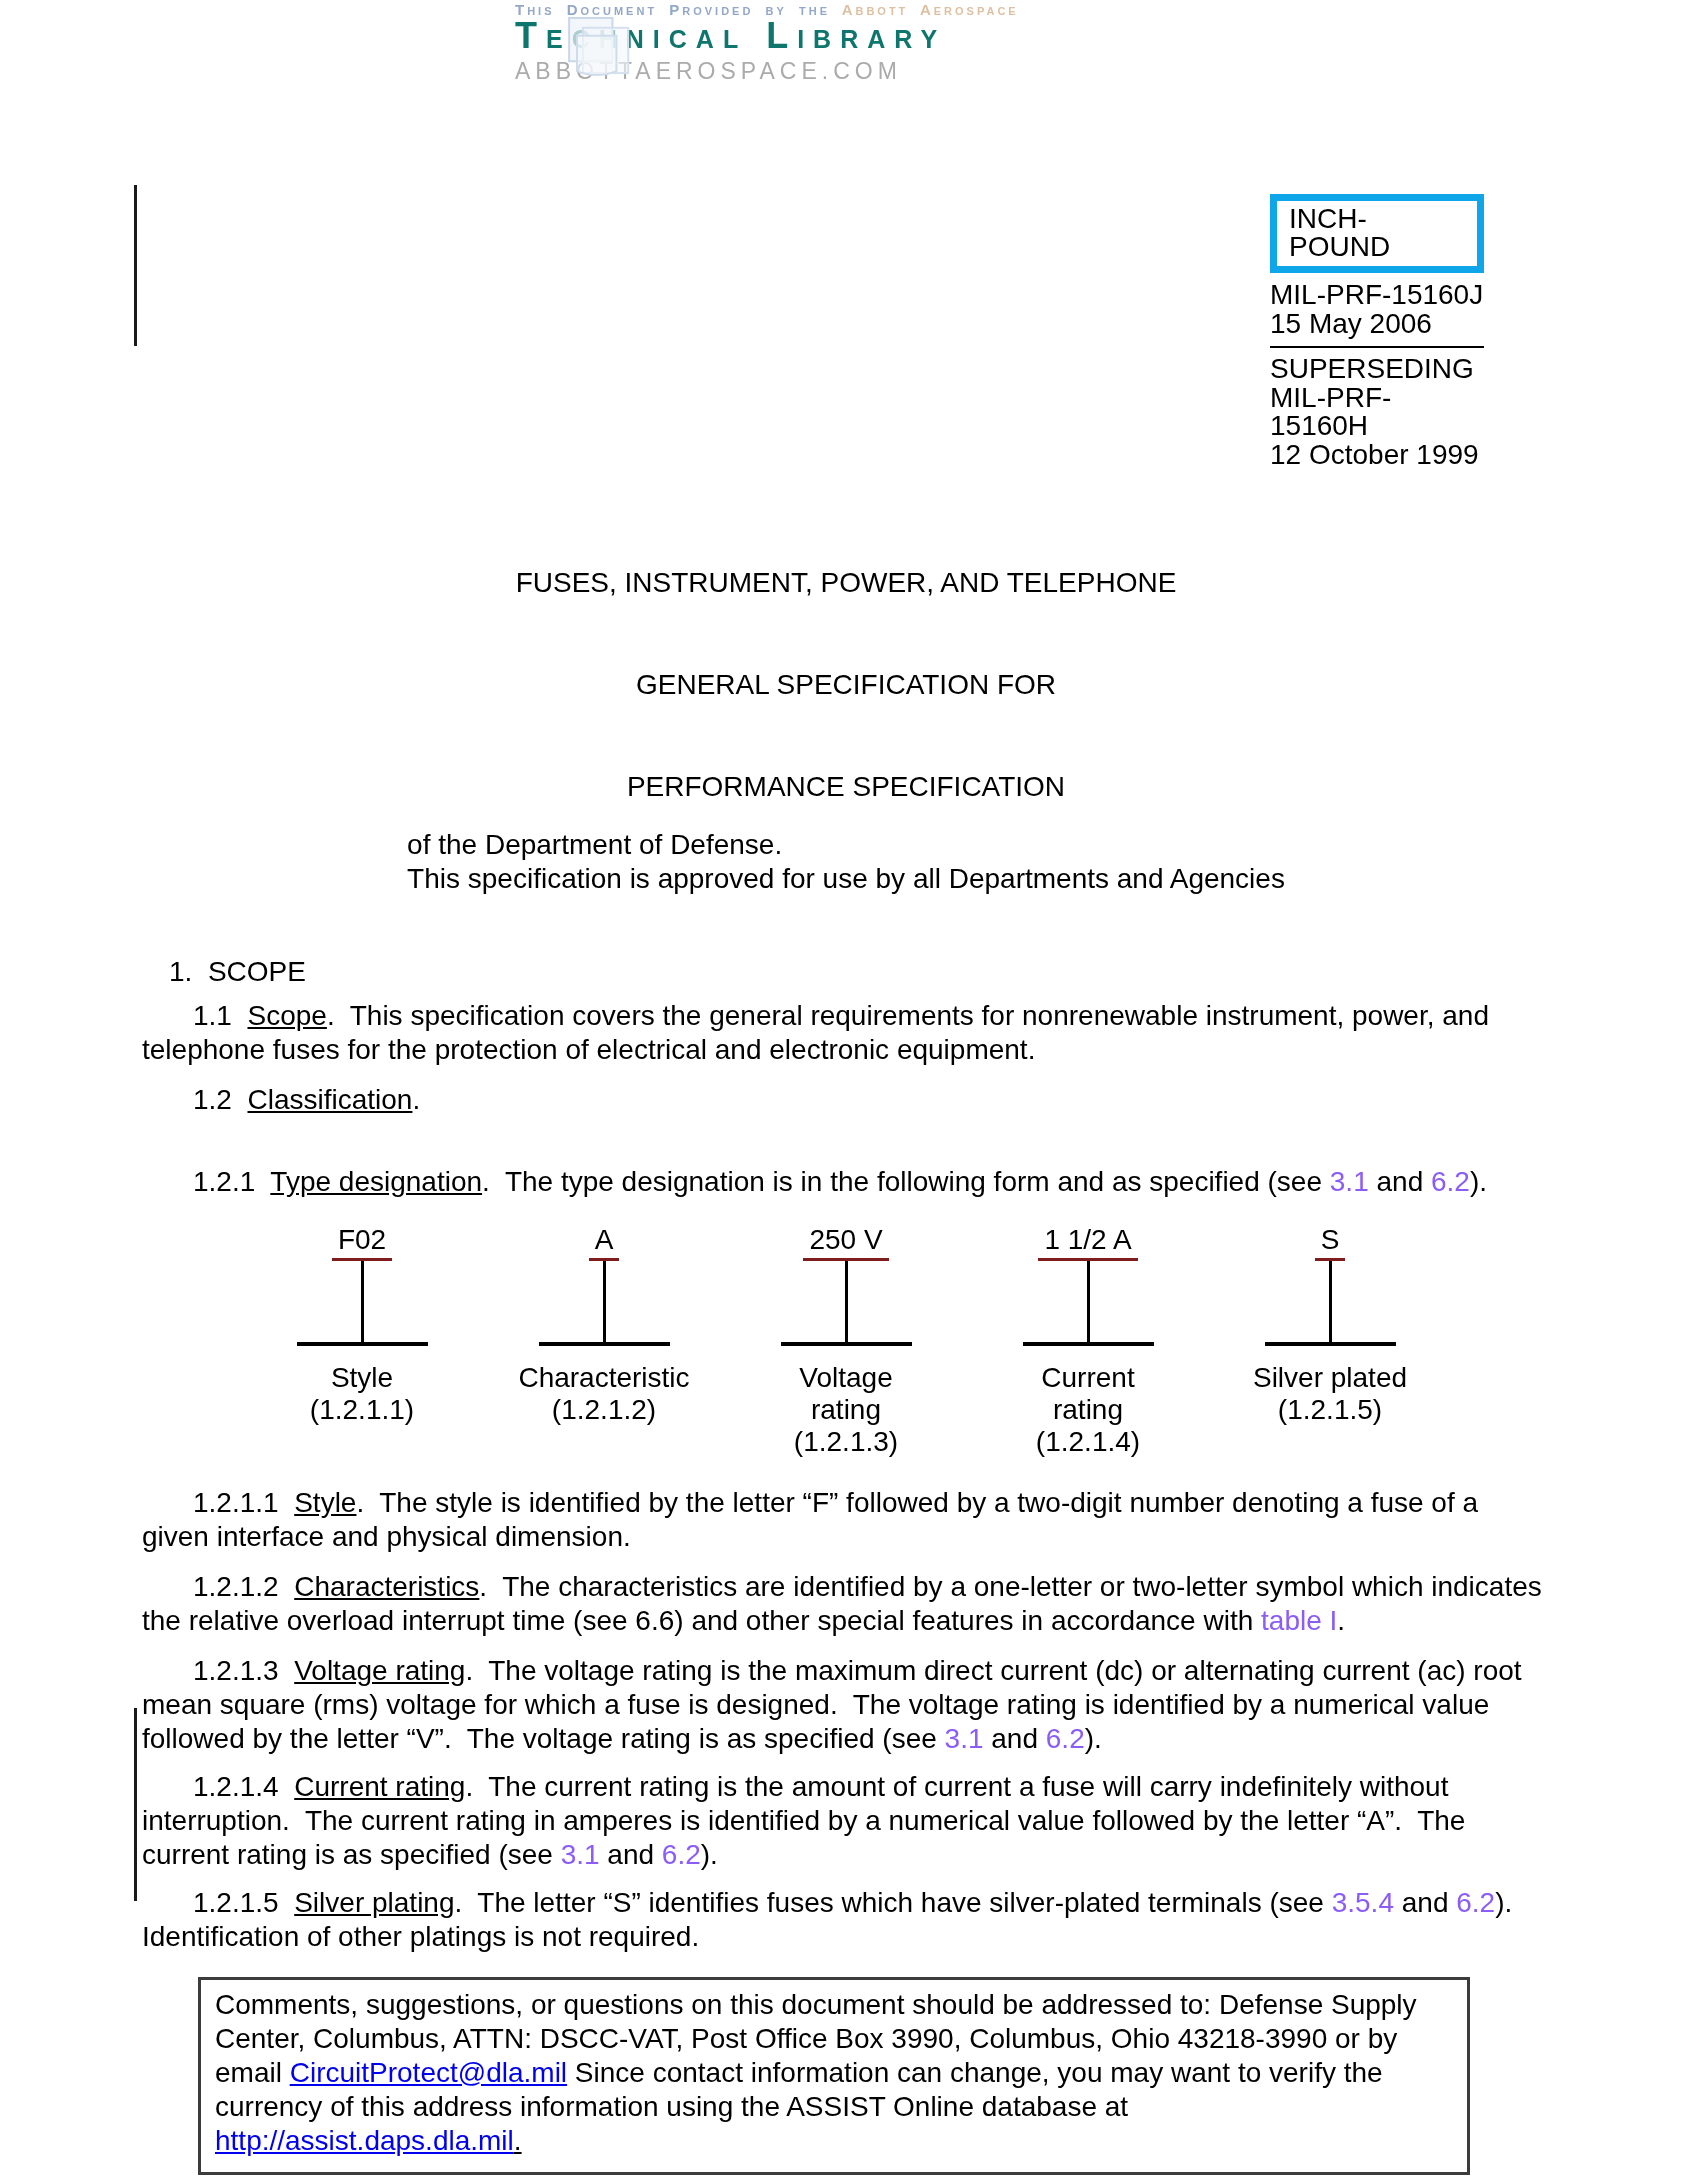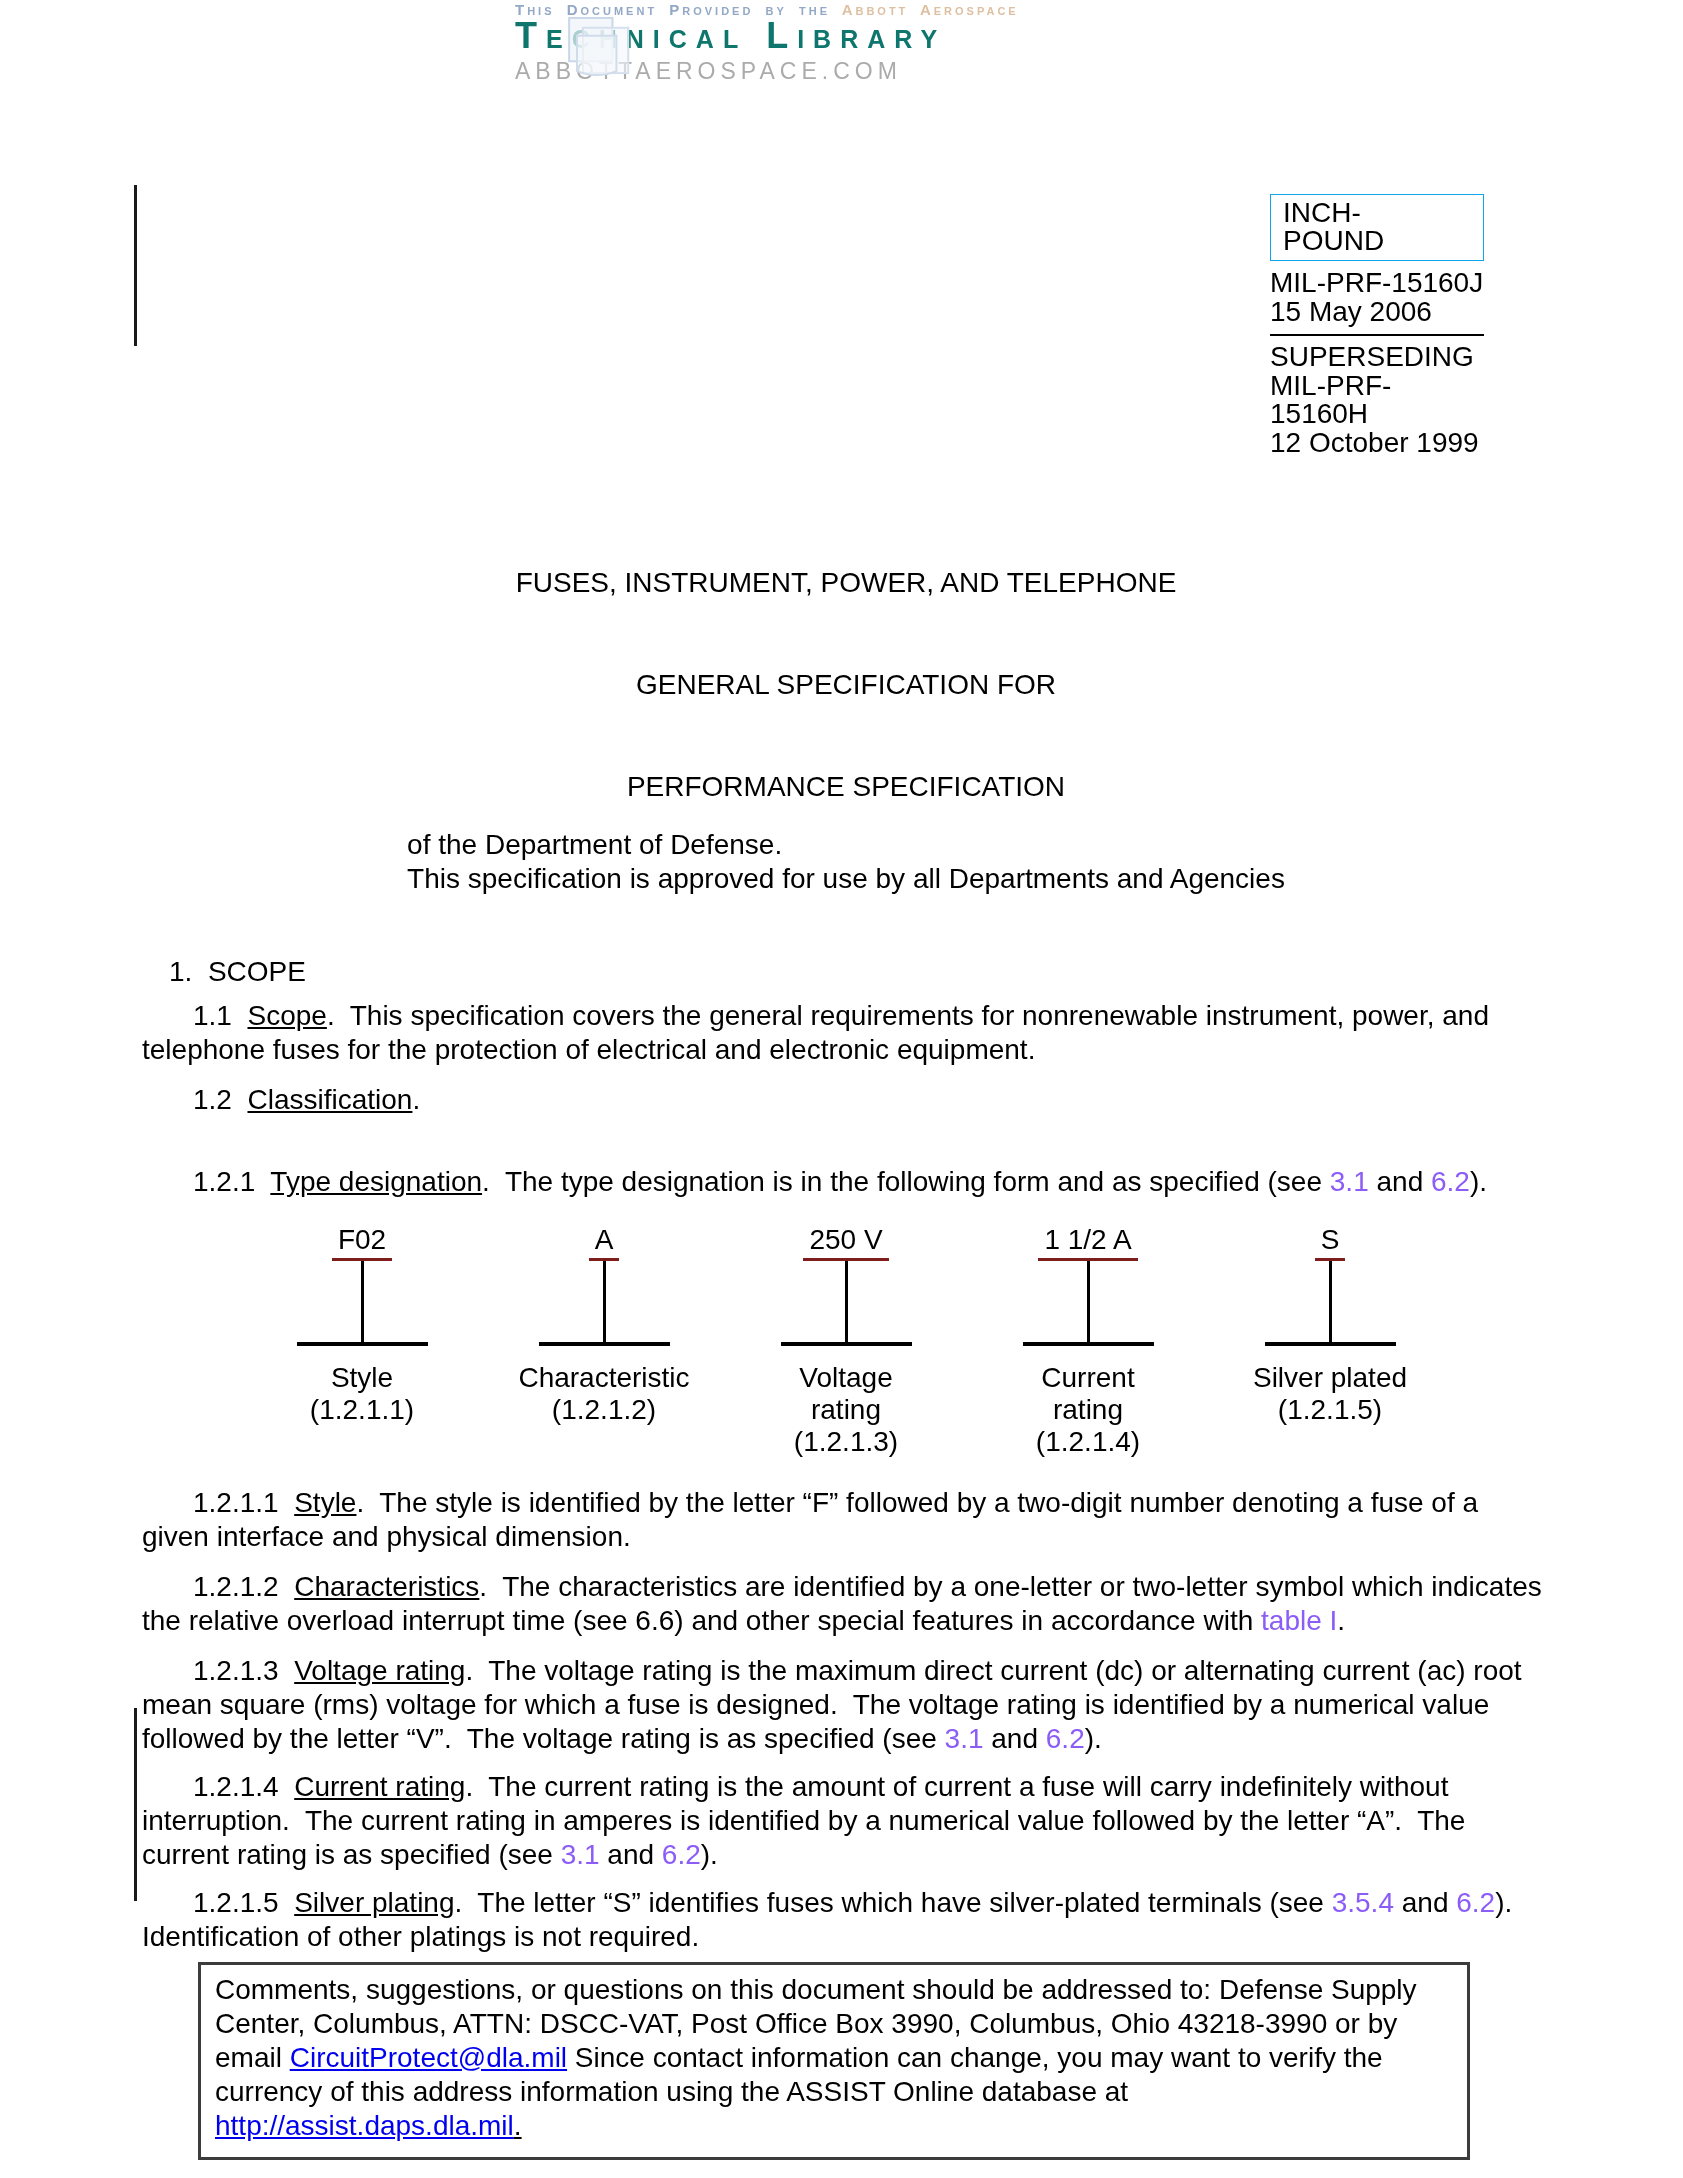--- a/index.html
+++ b/index.html
@@ -16,21 +16,21 @@
   .logo-line2{font-size:36px;letter-spacing:9px;font-variant:small-caps;color:#0f766e;
     font-weight:bold;margin-top:1px;}
   .logo-line3{font-size:23px;letter-spacing:5px;color:#ababab;margin-top:6px;}
   .logo-icon{position:absolute;left:48px;top:14px;}
   
   .change-bar{position:absolute;left:134px;width:3px;background:#1a1a1a;}
   #bar-top{top:185px;height:161px;}
   #bar-bottom{top:1708px;height:193px;}
   
   .masthead{position:absolute;left:1270px;top:194px;width:214px;font-size:28px;line-height:28px;}
-  .inch-box{display:inline-block;border:1px solid #0ea5e9;padding:4px 26px 5px 12px;margin-bottom:7px;}
+  .inch-box{display:inline-block;border:7px solid #0ea5e9;padding:4px 26px 5px 12px;margin-bottom:7px;}
   .masthead .line{margin-top:1px;}
   .mast-rule{border:none;border-top:2px solid #000;margin:8px 0 7px 0;width:214px;}
   
   .main{position:absolute;top:450px;left:142px;width:1408px;font-size:28px;line-height:34px;}
   .centered{text-align:center;white-space:pre-wrap;}
   .subject{margin-top:48px;}
   .approval-wrap{margin-top:24px;display:flex;justify-content:center;}
   .approval{text-align:left;}
   .scope-heading{margin-top:59px;margin-left:27px;white-space:pre-wrap;}
   .para{white-space:pre-wrap;text-indent:51px;}
@@ -40,21 +40,21 @@
   .seg-l{color:#8b5cf6;}
   .seg-lu{color:#0000EE;text-decoration:underline;}
   
   .diagram{margin:24px 0 0 99px;width:1210px;display:flex;}
   .dcol{flex:1 1 0;text-align:center;}
   .dcode{display:inline-block;border-bottom:3px solid #7f1d1d;padding:0 6px 3px 6px;line-height:31px;}
   .dvline{width:3px;height:81px;background:#000;margin:0 auto;}
   .dhbar{width:131px;height:4px;background:#000;margin:0 auto;}
   .dlabels{margin-top:16px;line-height:32px;}
   
-  .comments-box{box-sizing:border-box;margin-top:8px;margin-left:56px;width:1272px;
+  .comments-box{box-sizing:border-box;margin-top:23px;margin-left:56px;width:1272px;
     border:3px solid #3c3c3c;padding:8px 28px 14px 14px;white-space:pre-wrap;}
   
   .footer{margin-top:38px;display:flex;justify-content:space-between;padding:0 20px 0 20px;}
 </style>
 </head>
 <body>
 
 <div class="logo">
   <span class="logo-icon">
     <svg width="95" height="65" viewBox="0 0 96 66">

